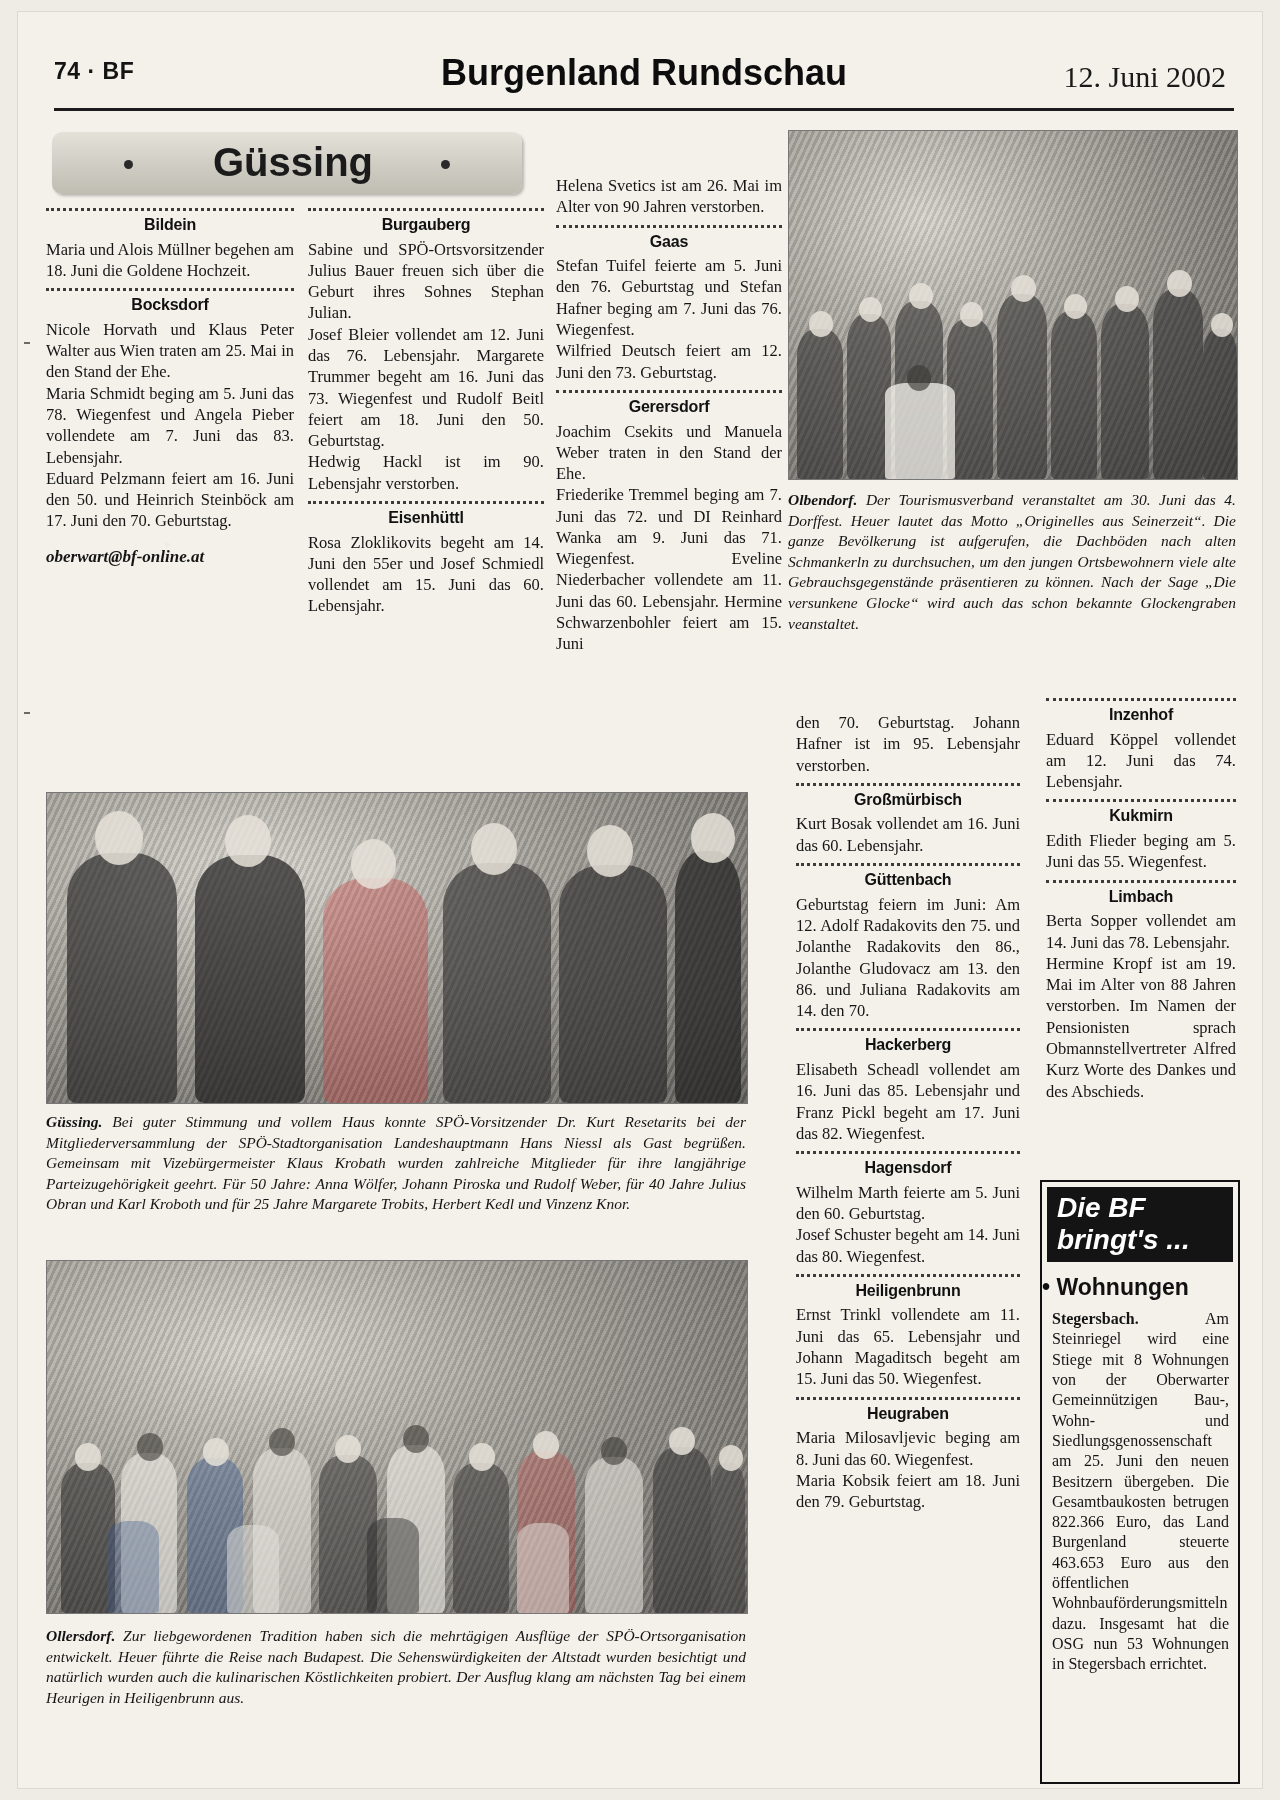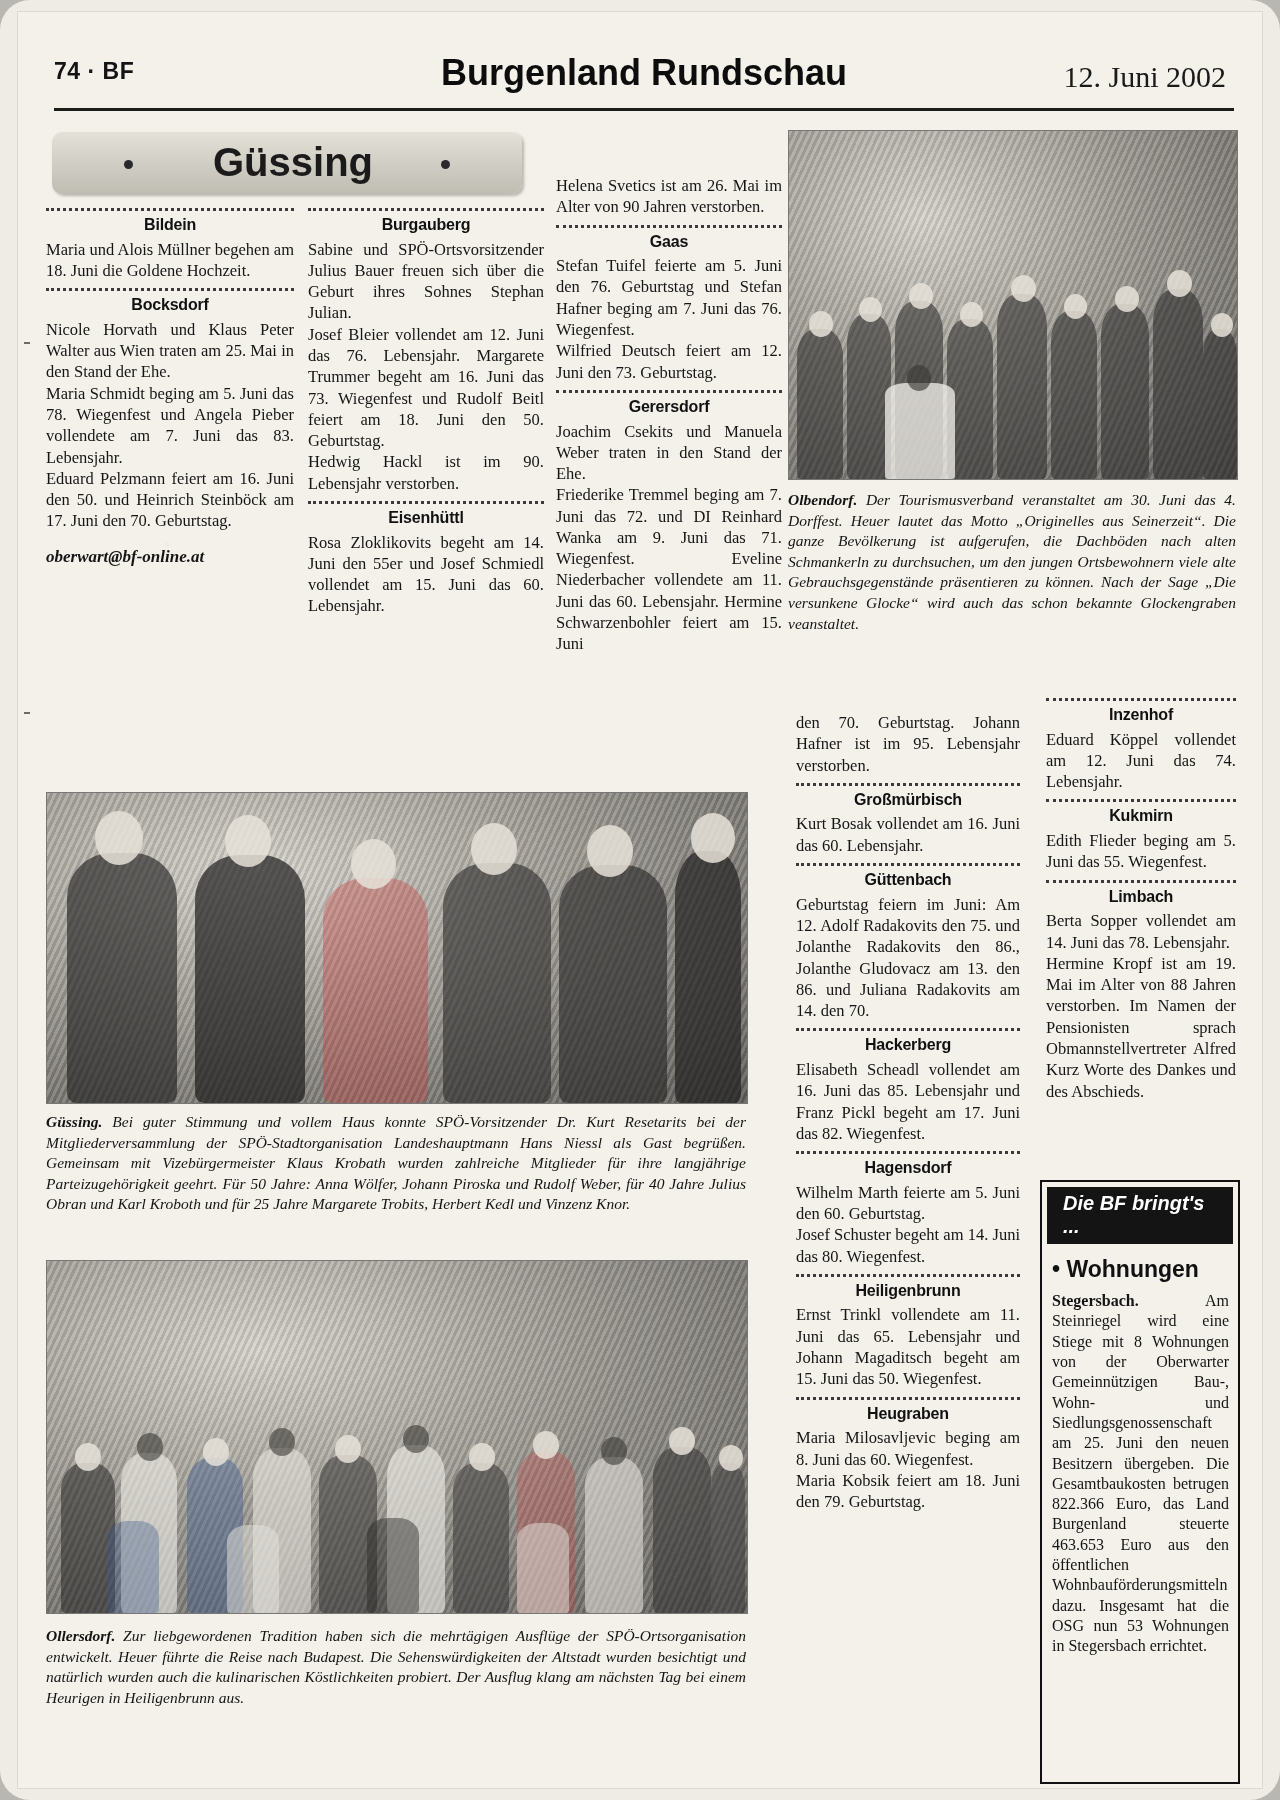--- a/index.html
+++ b/index.html
@@ -9,21 +9,20 @@
   }
   body {
     font-family: "Liberation Serif", serif;
   }
   .page {
     position: relative;
     width: 1280px;
     height: 1800px;
     background: #efece6;
     overflow: hidden;
-    border-radius: 30px;
   }
   .paper {
     position: absolute;
     left: 18px;
     top: 12px;
     width: 1244px;
     height: 1776px;
     background: #f3f1ea;
     box-shadow: 0 0 0 1px #ddd9d0;
   }
@@ -200,29 +199,28 @@
     border: 2px solid #111;
     background: #f3f1ea;
   }
   .promo-head {
     margin: 5px 5px 0 5px;
     background: #141414;
     color: #fff;
     font-family: "Liberation Sans", sans-serif;
     font-style: italic;
     font-weight: bold;
-    font-size: 20px;
-    padding: 5px 8px 6px 16px;
+    font-size: 28px;
+    padding: 5px 8px 6px 10px;
   }
   .promo-sub {
     font-family: "Liberation Sans", sans-serif;
     font-weight: bold;
     font-size: 23px;
     margin: 12px 0 8px 0;
-    padding-left: 10px;
     color: #111;
   }
   .promo-body {
     font-size: 16px;
     line-height: 1.27;
     text-align: justify;
     padding: 0 9px 8px 10px;
     color: #141414;
     -webkit-hyphens: auto;
     hyphens: auto;

